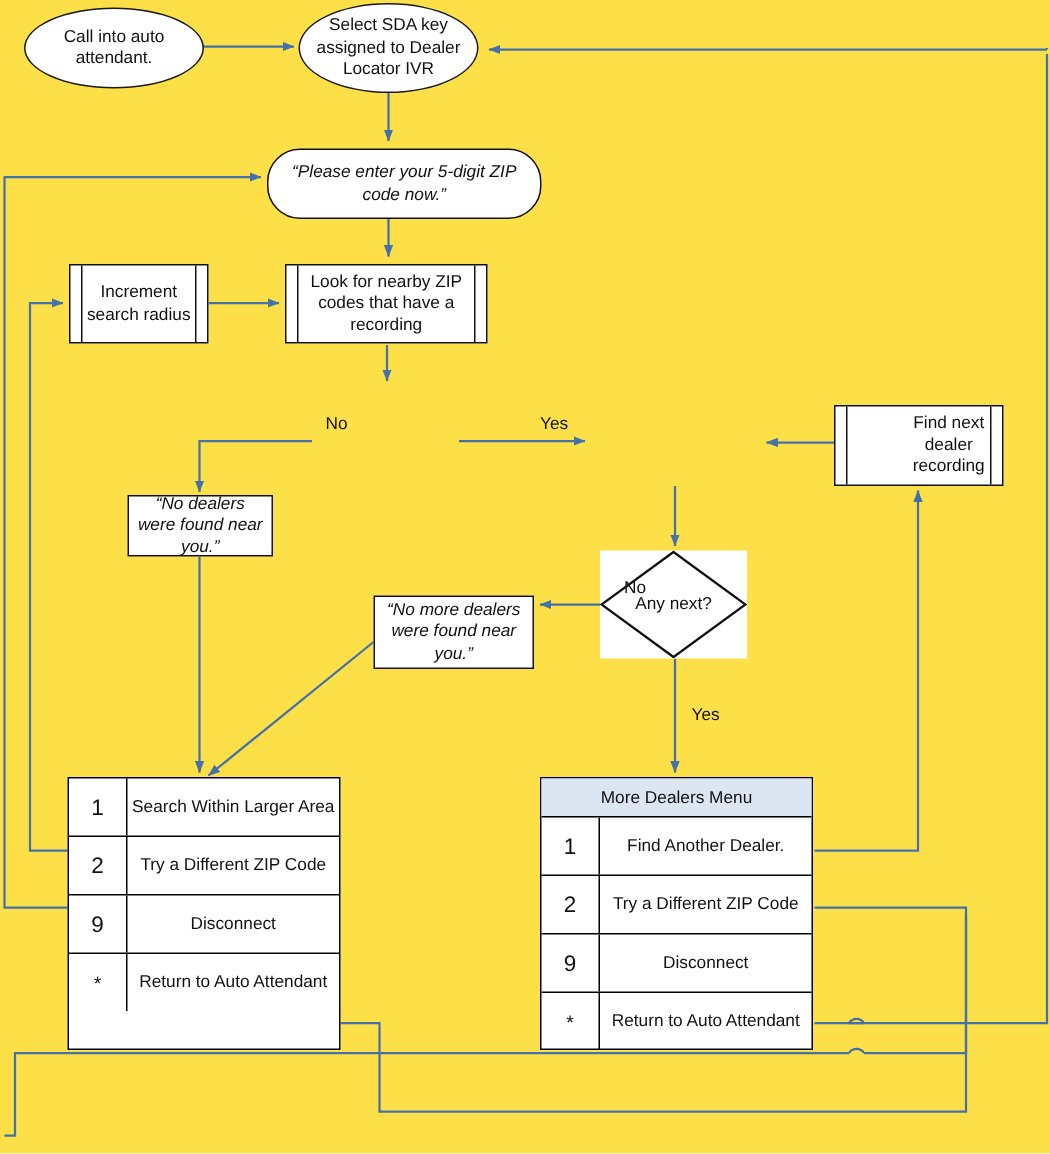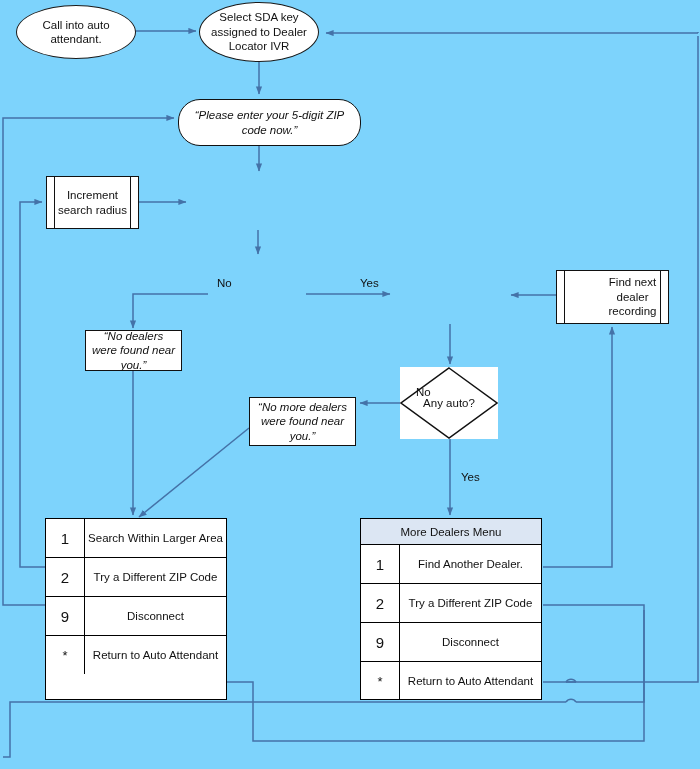--- a/index.html
+++ b/index.html
@@ -1,17 +1,17 @@
 <!DOCTYPE html>
 <html><head>
 <meta charset="utf-8">
 <style>
   html,body{margin:0;padding:0;background:#ffffff;}
   body{width:700px;height:769px;font-family:"Liberation Sans",sans-serif;}
-  #stage{position:relative;width:700px;height:769px;overflow:hidden;background:#7dd3fc;}
+  #stage{position:relative;width:700px;height:769px;overflow:hidden;background:#fde047;}
   #wires{position:absolute;left:0;top:0;width:700px;height:769px;}
 
   .node{position:absolute;box-sizing:border-box;display:flex;align-items:center;justify-content:center;text-align:center;background:#fff;}
   .node .lbl{display:block;line-height:1.25;padding:0 4px;}
 
   .terminator{border:1.6px solid #1a1a1a;border-radius:50%;}
   .terminator .lbl{font-size:11.5px;color:#111;}
 
   .io-box{border:1.6px solid #111;}
   .io-box .lbl{font-size:11.5px;font-style:italic;color:#111;}
@@ -109,36 +109,39 @@
   </div>
 
   <div class="node io-box" style="left:178px;top:99px;width:183px;height:47px;border-radius:22px;">
     <span class="lbl">“Please enter your 5-digit ZIP code now.”</span>
   </div>
 
   <div class="node predef" style="left:46px;top:176px;width:93px;height:53px;">
     <span class="lbl">Increment search radius</span>
   </div>
 
+  <div class="node predef" style="left:190px;top:176px;width:135px;height:53px;">
+    <span class="lbl">Look for nearby ZIP codes that have a recording</span>
+  </div>
 
 
   <div class="node io-box" style="left:85px;top:330px;width:97px;height:41px;">
     <span class="lbl">“No dealers were found near you.”</span>
   </div>
 
 
   <div class="node predef" style="left:556px;top:270px;width:113px;height:54px;padding-left:40px;">
     <span class="lbl">Find next dealer recording</span>
   </div>
 
   <div class="node decision" style="left:400px;top:367px;width:98px;height:72px;">
     <svg class="dshape" viewBox="0 0 98 72" preserveAspectRatio="none">
       <polygon points="49,1 97,36 49,71 1,36" fill="#ffffff" stroke="#111111" stroke-width="1.5"></polygon>
     </svg>
-    <span class="lbl">Any auto?</span>
+    <span class="lbl">Any next?</span>
   </div>
 
   <div class="node io-box" style="left:249px;top:397px;width:107px;height:49px;">
     <span class="lbl">“No more dealers were found near you.”</span>
   </div>
 
   <div class="edge-label" style="left:176px;top:277px;">No</div>
   <div class="edge-label" style="left:319px;top:277px;">Yes</div>
   <div class="edge-label" style="left:375px;top:386px;">No</div>
   <div class="edge-label" style="left:420px;top:471px;">Yes</div>

